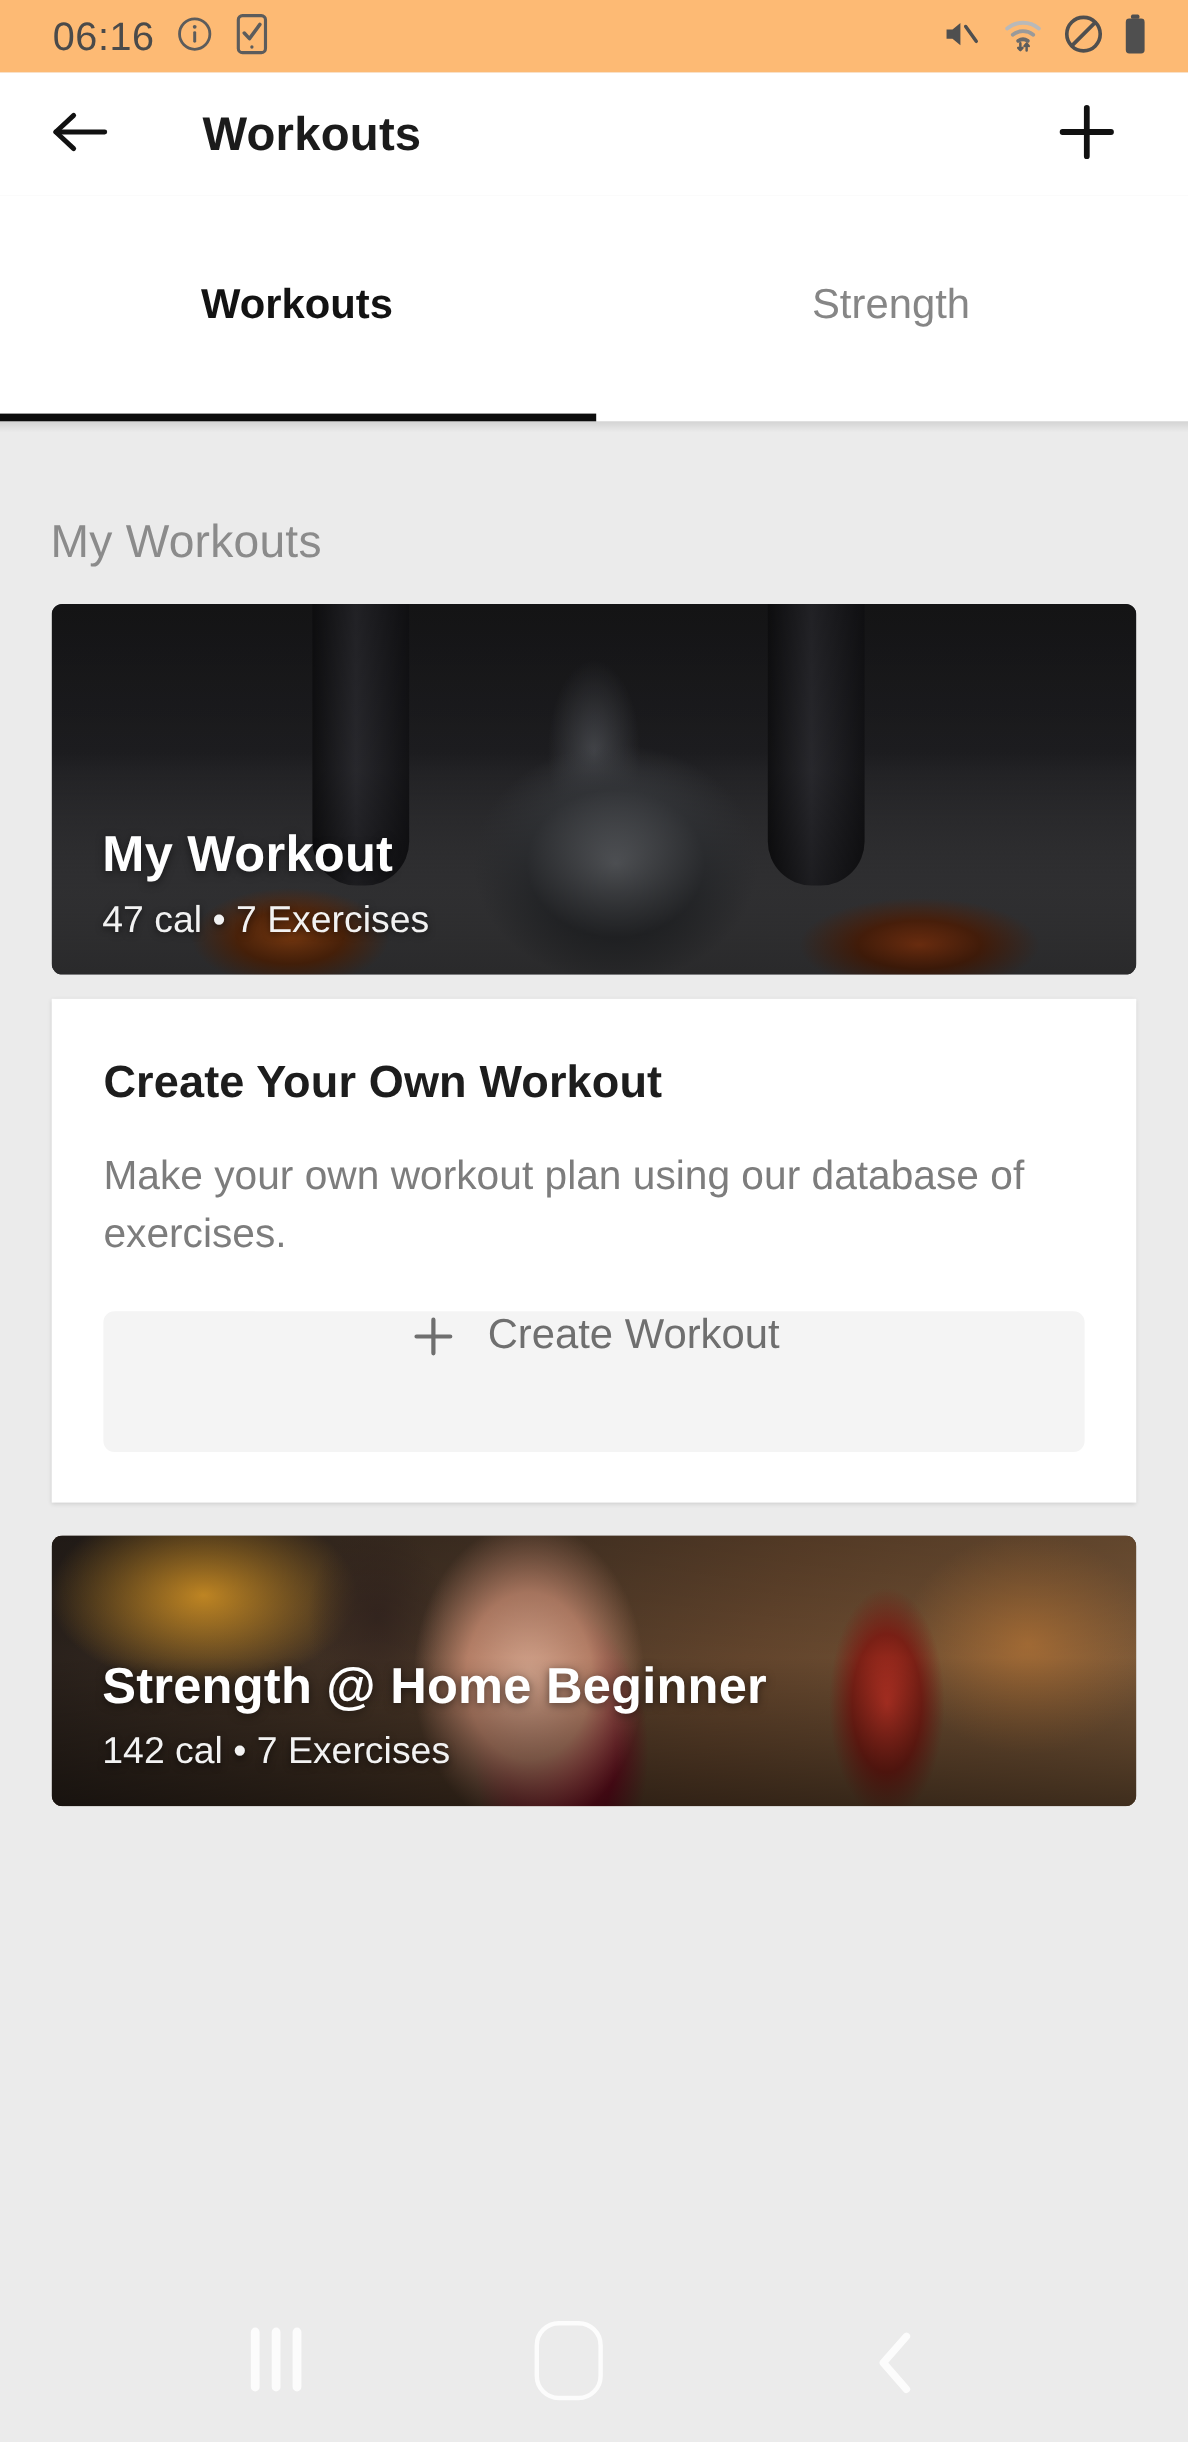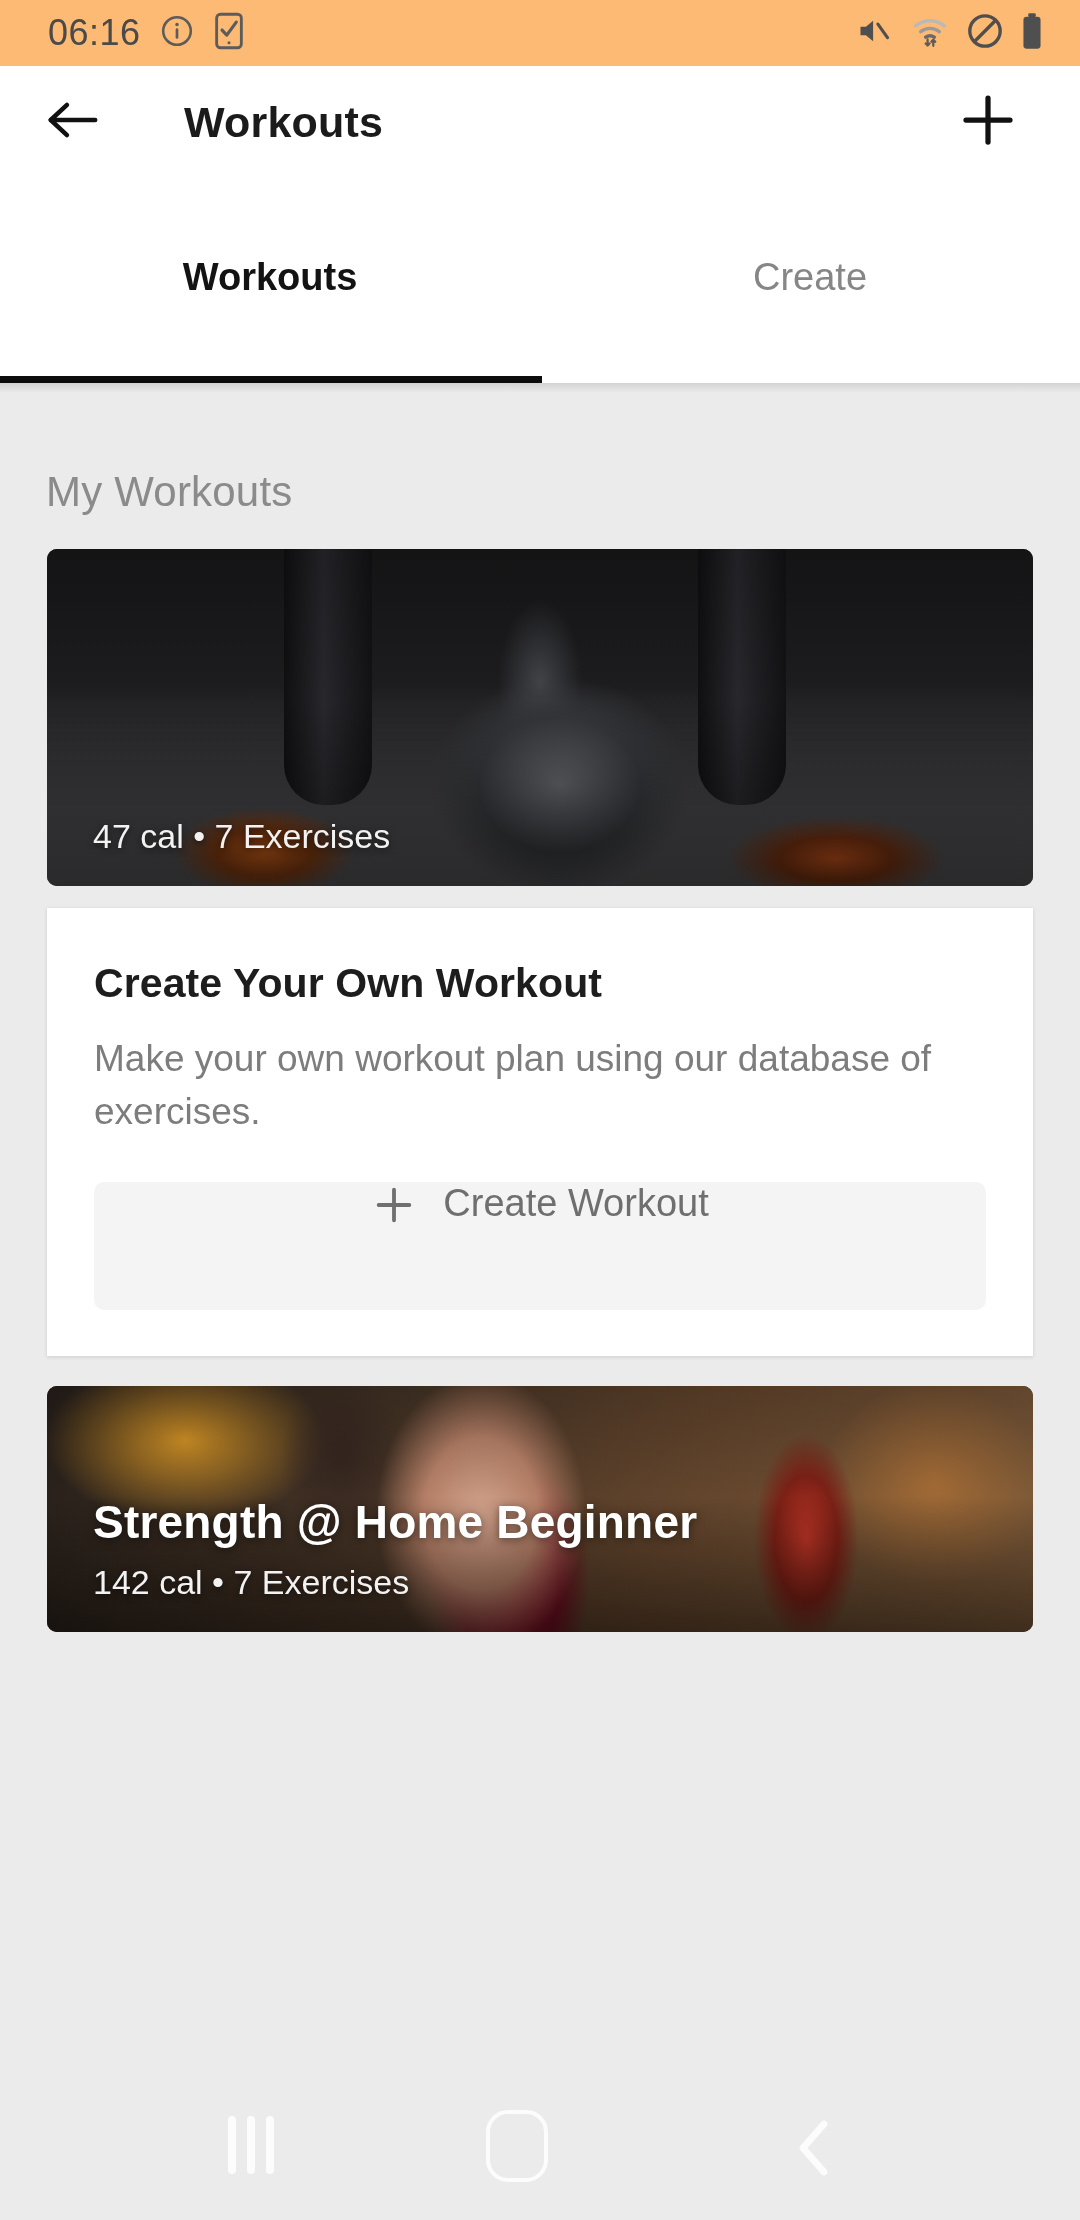--- a/index.html
+++ b/index.html
@@ -92,21 +92,21 @@
       linear-gradient(115deg, #2a221d 0%, #4e3a2a 35%, #6d4c31 62%, #8a6440 100%),
       #3a2c22;
   }
 
   
   .create-card {
     margin:22px 47px 0 47px; background:#ffffff; border-radius:0;
     padding:52px 47px 46px 47px; box-shadow:0 1px 4px rgba(0,0,0,0.13);
   }
   .create-title { font-size:41px; font-weight:bold; color:#1d1d1d; letter-spacing:0.1px; }
-  .create-desc { font-size:37px; color:#7d7d7d; line-height:1.42; margin-top:26px; }
+  .create-desc { font-size:37px; color:#7d7d7d; line-height:1.42; margin-top:36px; }
   .create-btn {
     margin-top:44px; height:128px; background:#f4f4f4; border-radius:10px;
     display:flex; align-items:flex-start; justify-content:center; gap:26px;
   }
   .create-btn-label { font-size:38px; color:#6f6f6f; }
 
   
   .navbar { position:absolute; left:0; bottom:0; width:1080px; height:120px; z-index:20;
             display:flex; align-items:center; }
   .nav-recents { position:absolute; left:228px; top:16px; display:flex; gap:11px; }
@@ -185,37 +185,38 @@
         <svg width="60" height="60" viewBox="0 0 24 24">
           <path d="M12 3.2 V20.8 M3.2 12 H20.8" stroke="#111" stroke-width="2.1" stroke-linecap="round"></path>
         </svg>
       </span>
     </div>
   </div>
 
   <div class="tabbar">
     <div class="tabrow">
       <div class="tab active">Workouts</div>
-      <div class="tab inactive">Create</div>
+      <div class="tab inactive">Strength</div>
     </div>
     <div class="tab-indicator"></div>
   </div>
   <div class="tab-shadow"></div>
 
   <div class="content">
 
     <div class="section-title">My Workouts</div>
 
     <div class="photo-card">
       <div class="img-kettlebell">
         <div class="kb-leg l"></div>
         <div class="kb-leg r"></div>
       </div>
       <div class="photo-overlay"></div>
       <div class="photo-text">
+        <div class="photo-title">My Workout</div>
         <div class="photo-sub">47 cal • 7 Exercises</div>
       </div>
     </div>
 
     <div class="create-card">
       <div class="create-title">Create Your Own Workout</div>
       <div class="create-desc">Make your own workout plan using our database of exercises.</div>
       <div class="create-btn">
         <span>
           <svg width="46" height="46" viewBox="0 0 24 24">

